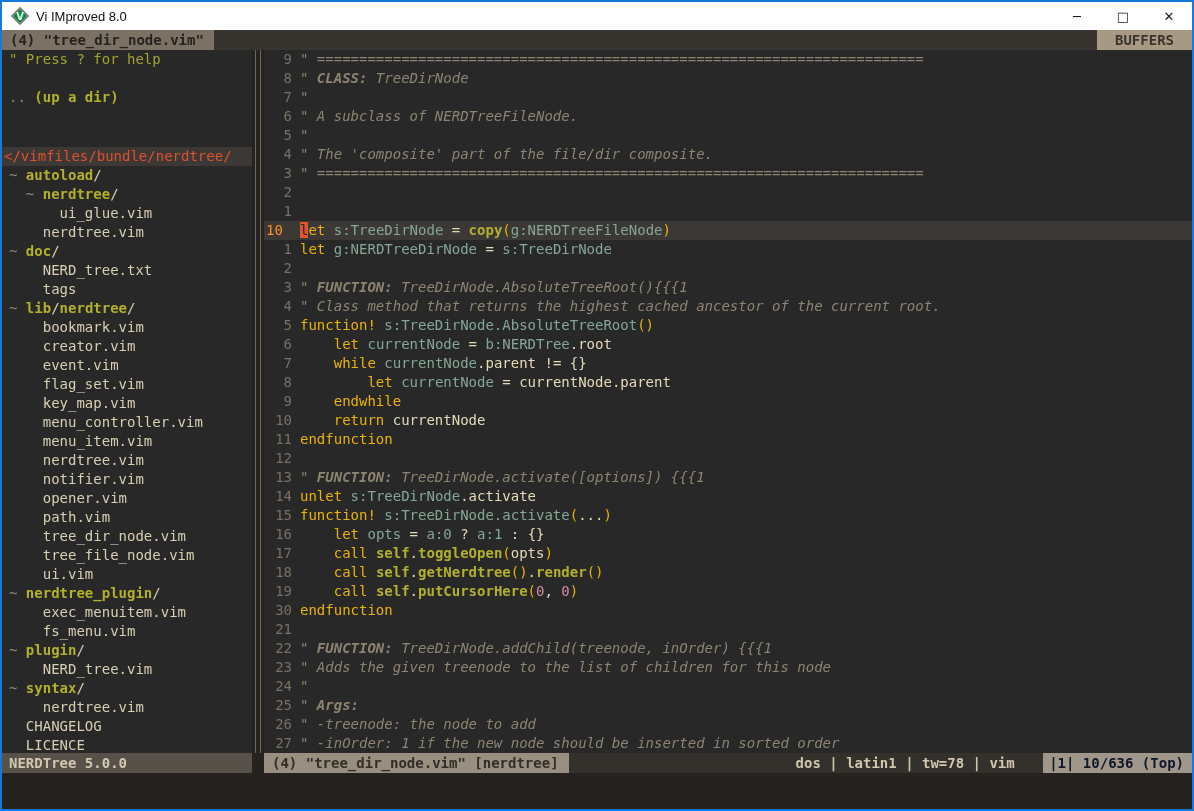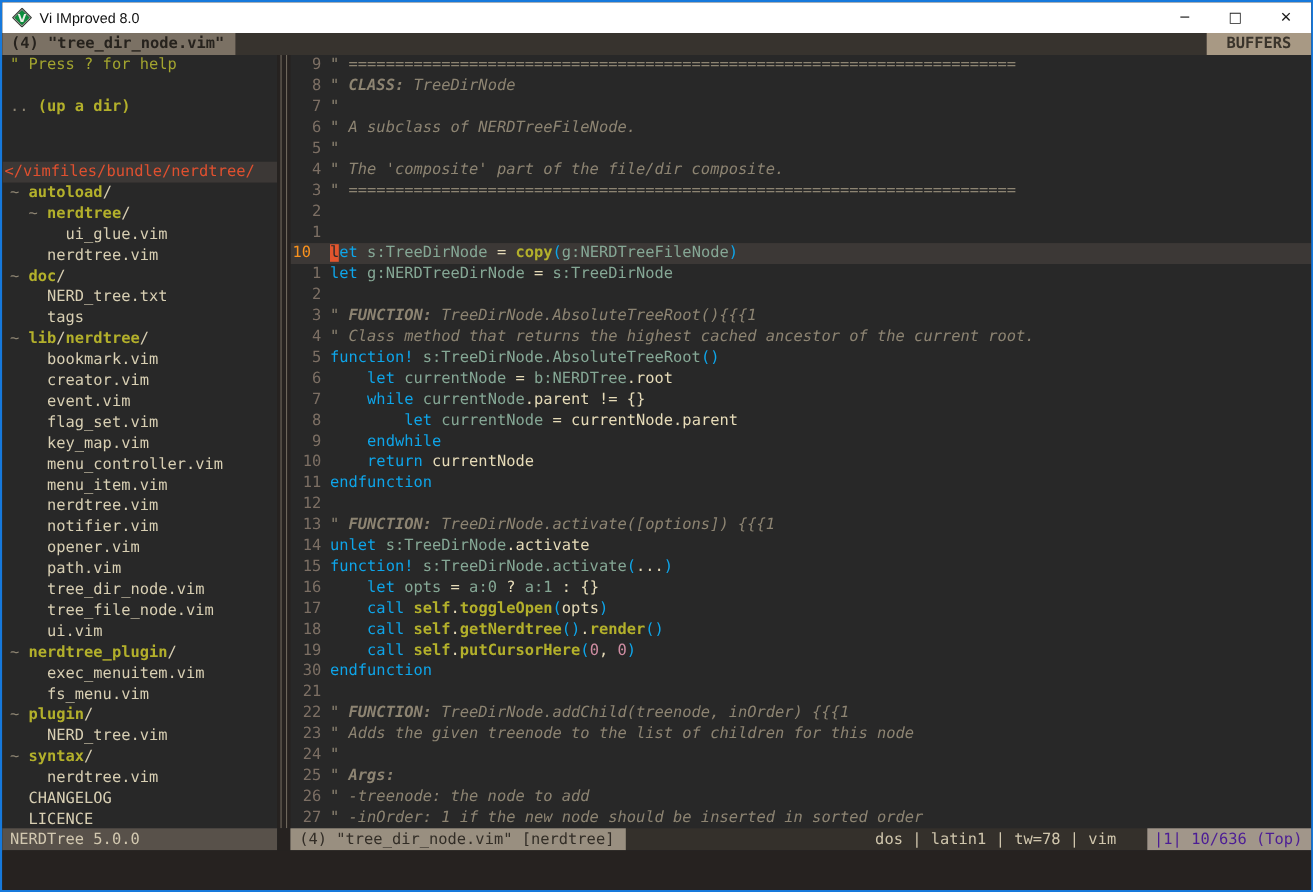--- a/index.html
+++ b/index.html
@@ -33,40 +33,40 @@
   .ltext { white-space:pre; }
   .sidebar .row { padding-left:7px; }
   .sidebar .row.cl { padding-left:2px;margin-top:40px; }
 
   .lnum { flex:0 0 28px; width:28px; text-align:right; color:#7c6f64; margin-right:8px; }
   .lnum.cur { text-align:left; padding-left:2px; color:#f9921e; }
 
   
   .s-c  { color:#8d8472; font-style:italic; }
   .s-cb { color:#8d8472; font-style:italic; font-weight:bold; }
-  .s-k  { color:#0ea5e9; }
+  .s-k  { color:#eab308; }
   .s-i  { color:#85a795; }
   .s-t  { color:#e6dbb8; }
   .s-f  { color:#b3b02b; font-weight:bold; }
   .s-n  { color:#cf8da2; }
   .s-cur{ background:#e2552e; color:#282828; }
   .s-d  { color:#b3b02b; font-weight:bold; }
   .s-g  { color:#8d8472; }
   .s-file{ color:#d8cfb3; }
   .s-help{ color:#a2a42f; }
   .s-root{ color:#e0502f; }
   .s-dim { color:#544d44; }
 
   
-  .statusline { height:20px; flex:0 0 auto; display:flex; font-size:14px; font-weight:normal; line-height:20px; white-space:pre; }
+  .statusline { height:20px; flex:0 0 auto; display:flex; font-size:14px; font-weight:bold; line-height:20px; white-space:pre; }
   .st-nerdtree { width:250px; flex:0 0 auto; background:#58514a; color:#d2c8b0; padding-left:7px; }
   .st-gap { width:12px; flex:0 0 auto; background:#262220; }
   .st-buffer { background:#998f80; color:#322d26; padding:0 10px 0 8px; }
   .st-mid { flex:1; background:#34302b; color:#d0c6ad; text-align:right; padding-right:20px; }
-  .st-pos { background:#a1968a; color:#4c1d95; padding:0 8px 8px 6px; }
+  .st-pos { background:#a1968a; color:#0f172a; padding:0 8px 8px 6px; }
 
   
   .cmdline { flex:0 0 auto; height:36px; background:#262220; }
 </style>
 </head>
 <body>
 
 <div class="window">
 
   <div class="titlebar">

